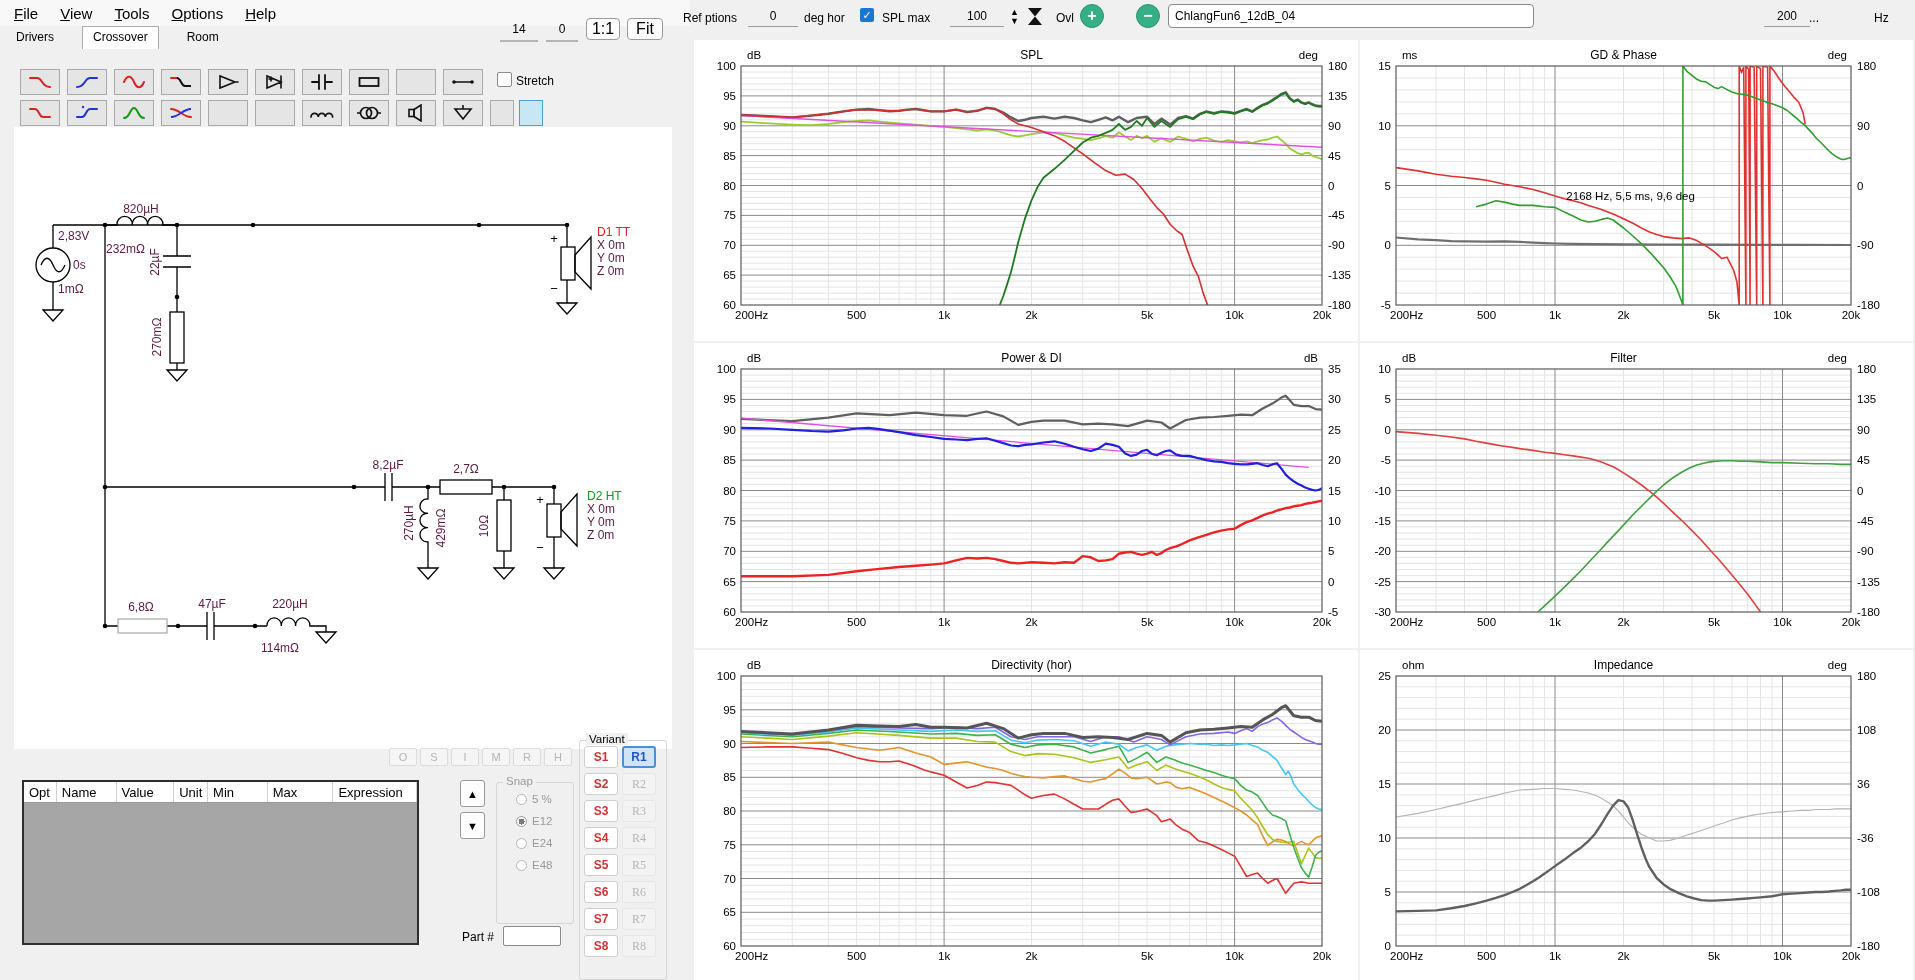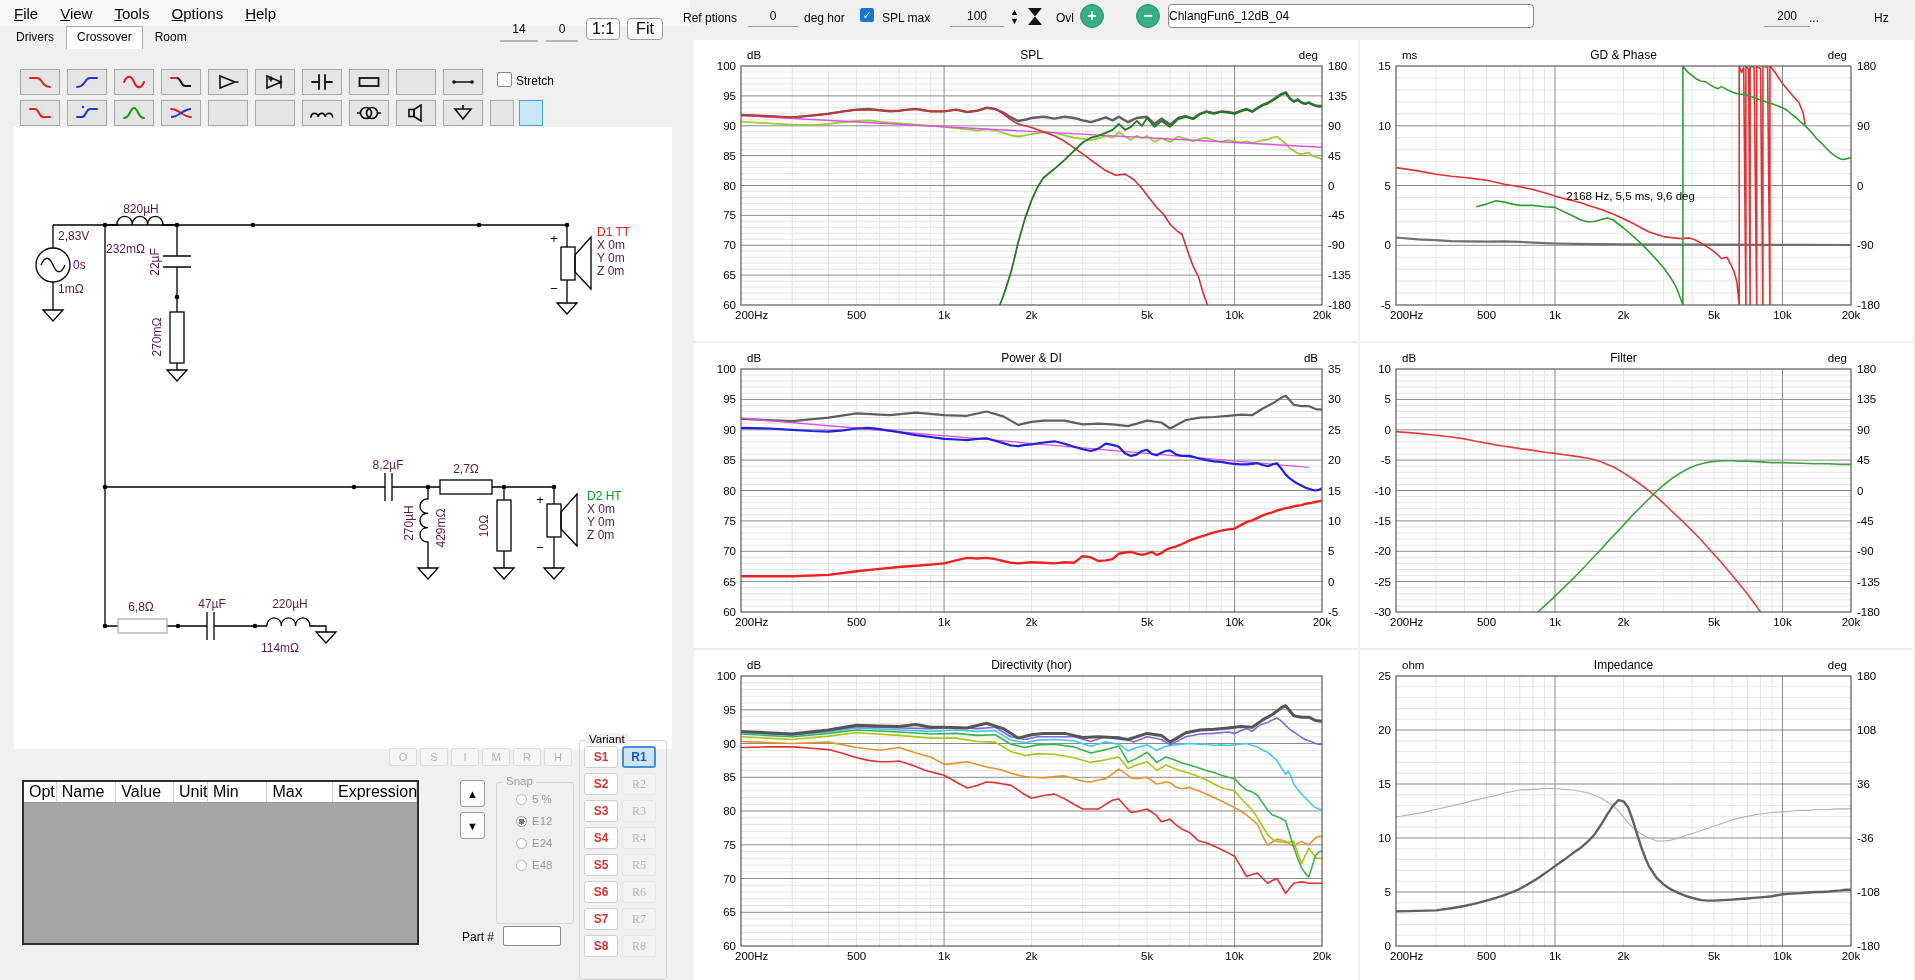--- a/index.html
+++ b/index.html
@@ -2,44 +2,44 @@
 <html><head>
 <meta charset="utf-8">
 <style>
   html,body{margin:0;padding:0;}
   body{width:1915px;height:980px;background:#f0f0f0;font-family:"Liberation Sans",sans-serif;font-size:12px;color:#000;overflow:hidden;position:relative;}
   .abs{position:absolute;}
   
   #menubar{left:0;top:0;width:690px;height:26px;background:#f8f8f8;display:flex;align-items:center;padding-left:14px;gap:22px;box-sizing:border-box;}
   .menu-item{cursor:default;font-size:15px;}
   
-  #tabs{left:0;top:26px;width:690px;height:22px;display:flex;align-items:flex-start;padding-left:5px;box-sizing:border-box;}
+  #tabs{left:0;top:26px;width:690px;height:22px;display:flex;align-items:flex-start;padding-left:5px;box-sizing:border-box;gap:16px;}
   .tab{padding:3px 10px 3px 10px;font-size:12px;border:1px solid transparent;margin-right:1px;}
   .tab.active{background:#fff;border:1px solid #acacac;border-bottom:none;padding-bottom:5px;}
   
   .tbtn{position:absolute;width:40px;height:26px;background:#e5e5e5;border:1px solid #a9a9a9;box-sizing:border-box;display:flex;align-items:center;justify-content:center;font-size:12px;}
   .tbtn.small{width:24px;}
   .tbtn.activeX{background:#c8e7f5;border-color:#46a3d9;}
   #canvas{left:14px;top:127px;width:658px;height:622px;background:#fff;}
   
   .flatbtn{position:absolute;height:22px;display:flex;align-items:center;justify-content:center;border-bottom:2px solid #b5b5b5;font-size:12px;}
   .boxbtn{position:absolute;height:22px;background:#fdfdfd;border:1px solid #9a9a9a;border-radius:4px;display:flex;align-items:center;justify-content:center;font-size:16px;box-sizing:border-box;}
   
   .lbl{position:absolute;font-size:12px;white-space:nowrap;}
   .uinput{position:absolute;background:transparent;border:none;border-bottom:1px solid #9a9a9a;text-align:center;font-size:12px;font-family:"Liberation Sans",sans-serif;}
-  .binput{position:absolute;background:#fff;border:1px solid #8a8a8a;border-radius:4px;font-size:12px;padding:0 0;font-family:"Liberation Sans",sans-serif;box-sizing:border-box;}
+  .binput{position:absolute;background:#fff;border:1px solid #8a8a8a;border-radius:4px;font-size:12px;padding:0 6px;font-family:"Liberation Sans",sans-serif;box-sizing:border-box;}
   .greenbtn{position:absolute;width:24px;height:24px;border-radius:13px;background:#36ae86;border:1px solid #2c9471;color:#fff;display:flex;align-items:center;justify-content:center;font-size:16px;font-weight:bold;box-sizing:border-box;}
   .chk{position:absolute;width:14px;height:14px;border-radius:2px;background:#1976d2;color:#fff;font-size:11px;display:flex;align-items:center;justify-content:center;}
   .chk.empty{background:#fff;border:1px solid #8a8a8a;}
   
   .mini{position:absolute;width:26px;height:16px;background:#f5f5f5;border:1px solid #dcdcdc;border-radius:2px;color:#b5b5b5;display:flex;align-items:center;justify-content:center;font-size:11px;}
   
   #ptable{left:22px;top:780px;width:397px;height:165px;border:2px solid #2e2e2e;background:#a6a6a6;box-sizing:border-box;}
   #ptable .hdr{display:flex;background:#fff;border-bottom:1px solid #9a9a9a;height:20px;align-items:center;}
-  #ptable .hdr div{font-size:16px;padding-left:5px;box-sizing:border-box;border-right:1px solid #d0d0d0;height:20px;display:flex;align-items:center;}
+  #ptable .hdr div{font-size:13px;padding-left:5px;box-sizing:border-box;border-right:1px solid #d0d0d0;height:20px;display:flex;align-items:center;}
   .arrbtn{position:absolute;width:25px;height:27px;background:#fdfdfd;border:1px solid #9a9a9a;border-radius:3px;display:flex;align-items:center;justify-content:center;font-size:11px;box-sizing:border-box;}
   
   #snap{left:496px;top:782px;width:64px;height:140px;border:1px solid #d5d5d5;border-radius:3px;padding-left:12px;}
   #snap .cap{position:absolute;top:-8px;left:6px;background:#f0f0f0;padding:0 3px;color:#9a9a9a;font-size:11.5px;}
   .radio-row{display:flex;align-items:center;gap:5px;margin:10px 0 0 7px;color:#9a9a9a;font-size:11.5px;}
   .rad{width:11px;height:11px;border-radius:50%;border:1px solid #b5b5b5;background:#fff;box-sizing:border-box;}
   .rad.sel{border:1px solid #9a9a9a;background:radial-gradient(circle,#7a7a7a 0 3px,#fff 3px);}
   
   #variant{left:579px;top:740px;width:86px;height:238px;border:1px solid #d5d5d5;border-radius:3px;}
   #variant .cap{position:absolute;top:-8px;left:6px;background:#f0f0f0;padding:0 3px;font-size:11.5px;}

